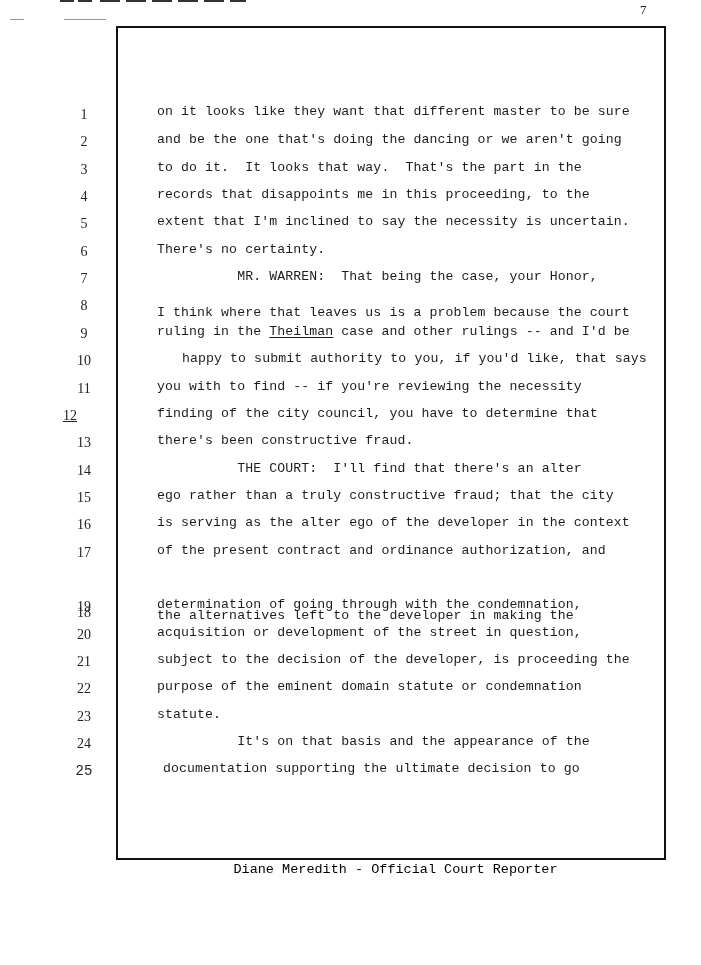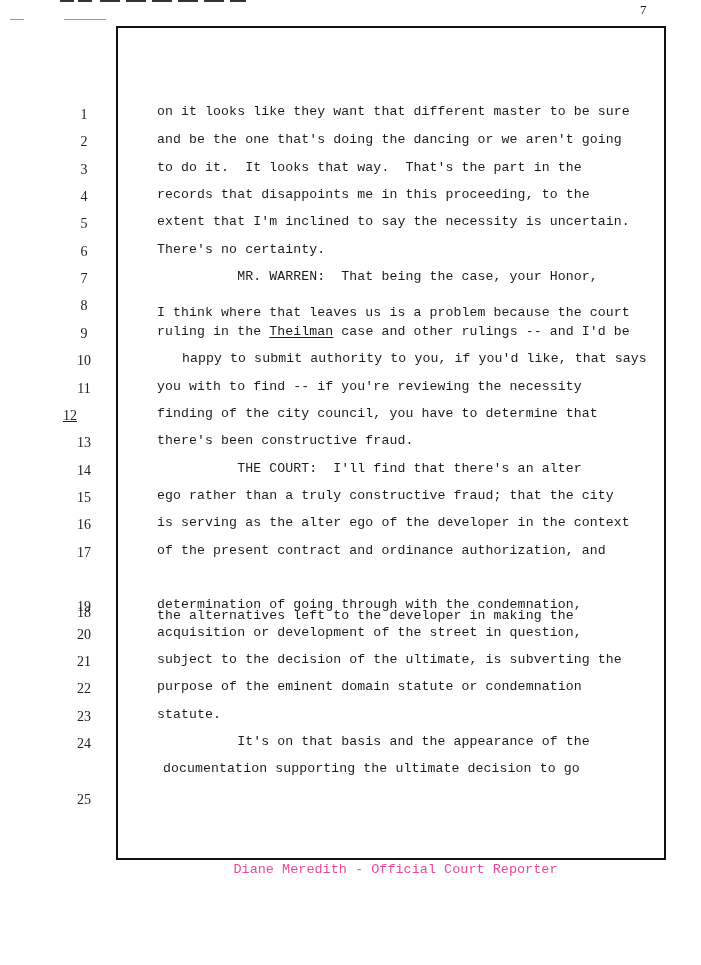--- a/index.html
+++ b/index.html
@@ -24,21 +24,21 @@
       position: absolute; width: 44px; text-align: center;
       font-family: "Liberation Serif", serif; font-size: 14px; color: #222;
     }
     .line {
       position: absolute; left: 157px; white-space: pre;
       font-size: 13.2px; letter-spacing: 0.1px; color: #1c1c1c;
     }
     .line u { text-decoration: underline; text-underline-offset: 2px; }
     .footer {
       position: absolute; left: 0; width: 701px; top: 862px; text-align: center;
-      font-size: 13.5px; color: #ec4899; padding-left: 90px; box-sizing: border-box;
+      font-size: 13.5px; color: #000000; padding-left: 90px; box-sizing: border-box;
     }
   </style>
 </head>
 <body>
 
 <div class="scan-marks">
   <span style="left:0;width:14px"></span>
   <span style="left:18px;width:14px"></span>
   <span style="left:40px;width:20px"></span>
   <span style="left:66px;width:20px"></span>
@@ -89,24 +89,24 @@
     <div class="line" style="top: 515.25px;">is serving as the alter ego of the developer in the context</div>
     <div class="line-num" style="left: 62px; top: 544.6px;">17</div>
     <div class="line" style="top: 542.6px;">of the present contract and ordinance authorization, and</div>
     <div class="line-num" style="left: 62px; top: 605px;">18</div>
     <div class="line" style="top: 600px; margin-top: 8px;">the alternatives left to the developer in making the</div>
     <div class="line-num" style="left: 62px; top: 599.3px;">19</div>
     <div class="line" style="top: 597.3px;">determination of going through with the condemnation,</div>
     <div class="line-num" style="left: 62px; top: 626.65px;">20</div>
     <div class="line" style="top: 624.65px;">acquisition or development of the street in question,</div>
     <div class="line-num" style="left: 62px; top: 654px;">21</div>
-    <div class="line" style="top: 652px;">subject to the decision of the ultimate, is subverting the</div>
+    <div class="line" style="top: 652px;">subject to the decision of the developer, is proceeding the</div>
     <div class="line-num" style="left: 62px; top: 681.35px;">22</div>
     <div class="line" style="top: 679.35px;">purpose of the eminent domain statute or condemnation</div>
     <div class="line-num" style="left: 62px; top: 708.7px;">23</div>
     <div class="line" style="top: 706.7px;">statute.</div>
     <div class="line-num" style="left: 62px; top: 736.05px;">24</div>
     <div class="line" style="top: 734.05px;">          It's on that basis and the appearance of the</div>
-    <div class="line-num" style="left: 62px; top: 792px;">25</div>
+    <div class="line-num" style="left: 62px; top: 763px; font-family: Liberation Mono, monospace;">25</div>
     <div class="line" style="top: 761.4px; margin-left: 6px;">documentation supporting the ultimate decision to go</div>
   </div>
 
 <div class="footer">Diane Meredith - Official Court Reporter</div>
 
 </body></html>

